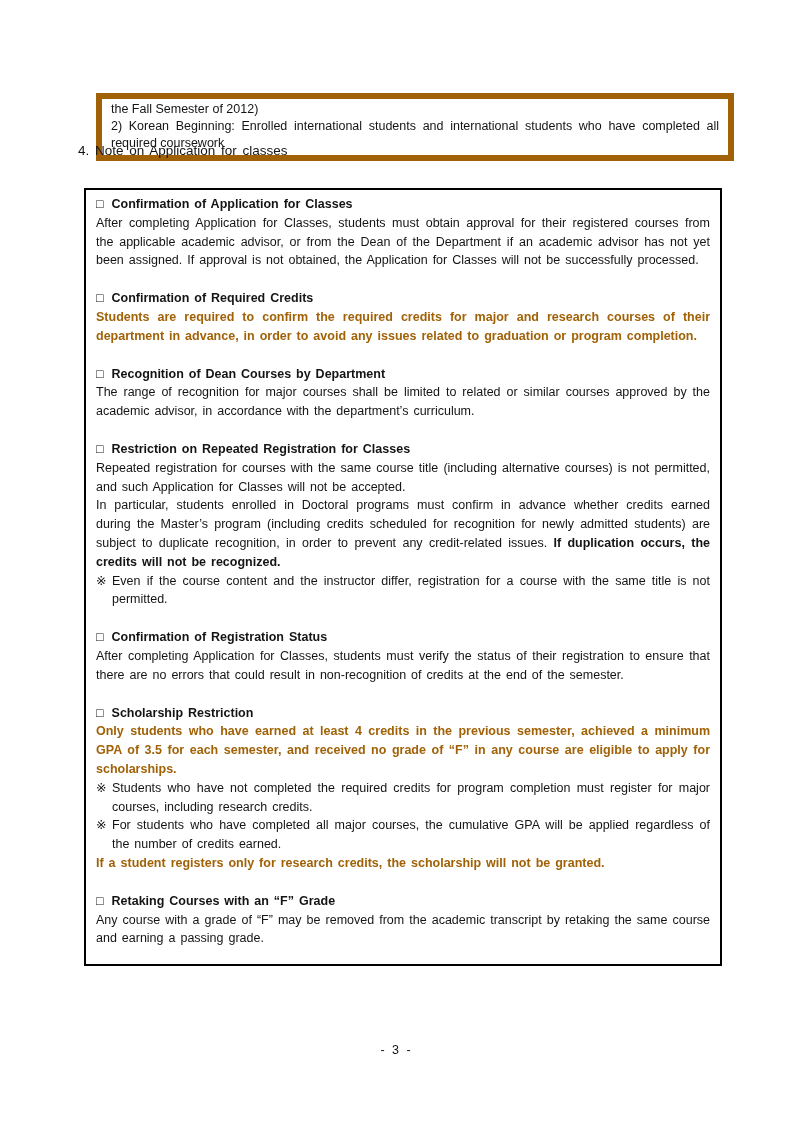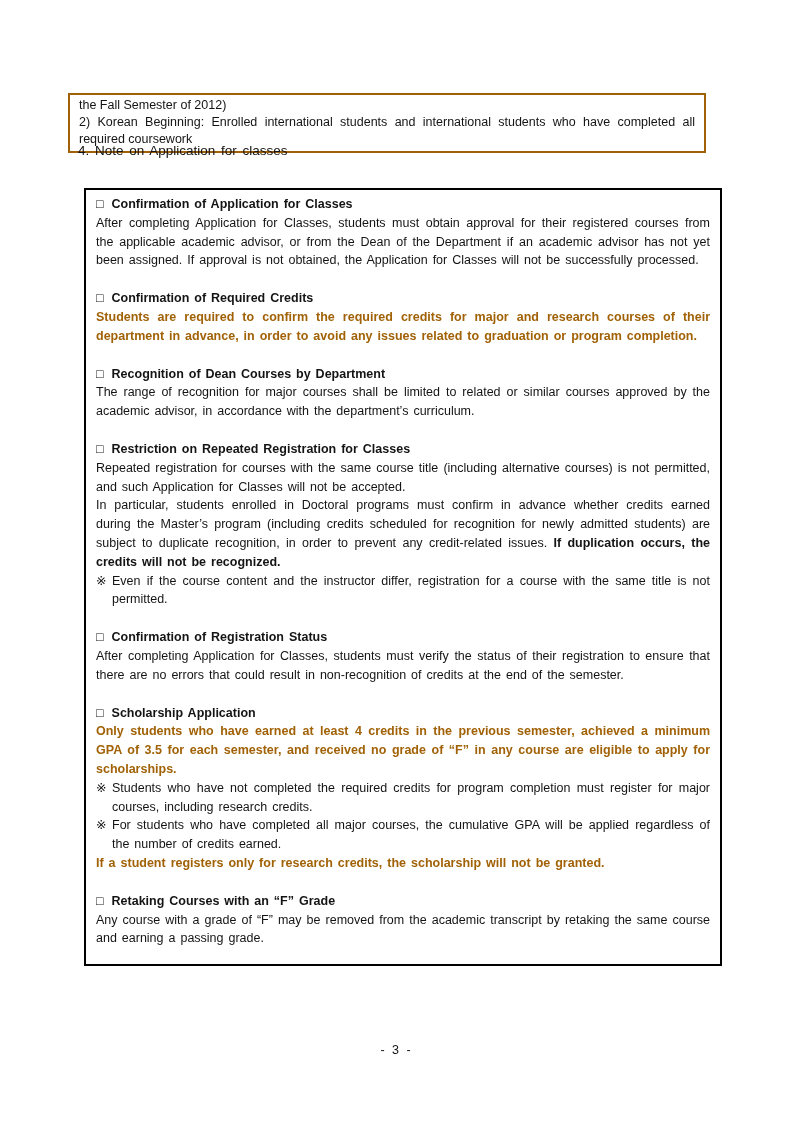--- a/index.html
+++ b/index.html
@@ -7,24 +7,24 @@
     position: relative;
     width: 793px;
     height: 1121px;
     background: #ffffff;
     font-family: "Liberation Sans", "DejaVu Sans", sans-serif;
     color: #141414;
     overflow: hidden;
   }
   .top-box {
     position: absolute;
-    left: 68px; top: 93px;
+    left: 96px; top: 93px;
     width: 638px;
     box-sizing: border-box;
-    border: 2px solid #a16207;
+    border: 6px solid #a16207;
     padding: 2px 9px 4px 9px;
     font-size: 12.5px;
     line-height: 16.8px;
   }
   .top-box p { margin: 0; }
   .just { text-align: justify; }
   .doc-heading {
     position: absolute;
     left: 78px; top: 143px;
     font-size: 13.5px;
@@ -96,21 +96,21 @@
       <p class="body just"><span>In particular, students enrolled in Doctoral programs must confirm in advance whether credits earned during the Master’s program (including credits scheduled for recognition for newly admitted students) are subject to duplicate recognition, in order to prevent any credit-related issues. </span><span class="b">If duplication occurs, the credits will not be recognized.</span></p>
       <p class="body just note"><span class="nm">※</span><span>Even if the course content and the instructor differ, registration for a course with the same title is not permitted.</span></p>
     </div>
 
     <div class="section">
       <p class="stitle"><span class="sq">□</span><span>Confirmation of Registration Status</span></p>
       <p class="body just">After completing Application for Classes, students must verify the status of their registration to ensure that there are no errors that could result in non-recognition of credits at the end of the semester.</p>
     </div>
 
     <div class="section">
-      <p class="stitle"><span class="sq">□</span><span>Scholarship Application</span></p>
+      <p class="stitle"><span class="sq">□</span><span>Scholarship Restriction</span></p>
       <p class="body just red">Only students who have earned at least 4 credits in the previous semester, achieved a minimum GPA of 3.5 for each semester, and received no grade of “F” in any course are eligible to apply for scholarships.</p>
       <p class="body just note"><span class="nm">※</span><span>Students who have not completed the required credits for program completion must register for major courses, including research credits.</span></p>
       <p class="body just note"><span class="nm">※</span><span>For students who have completed all major courses, the cumulative GPA will be applied regardless of the number of credits earned.</span></p>
       <p class="body just red">If a student registers only for research credits, the scholarship will not be granted.</p>
     </div>
 
     <div class="section">
       <p class="stitle"><span class="sq">□</span><span>Retaking Courses with an “F” Grade</span></p>
       <p class="body just">Any course with a grade of “F” may be removed from the academic transcript by retaking the same course and earning a passing grade.</p>
     </div>

